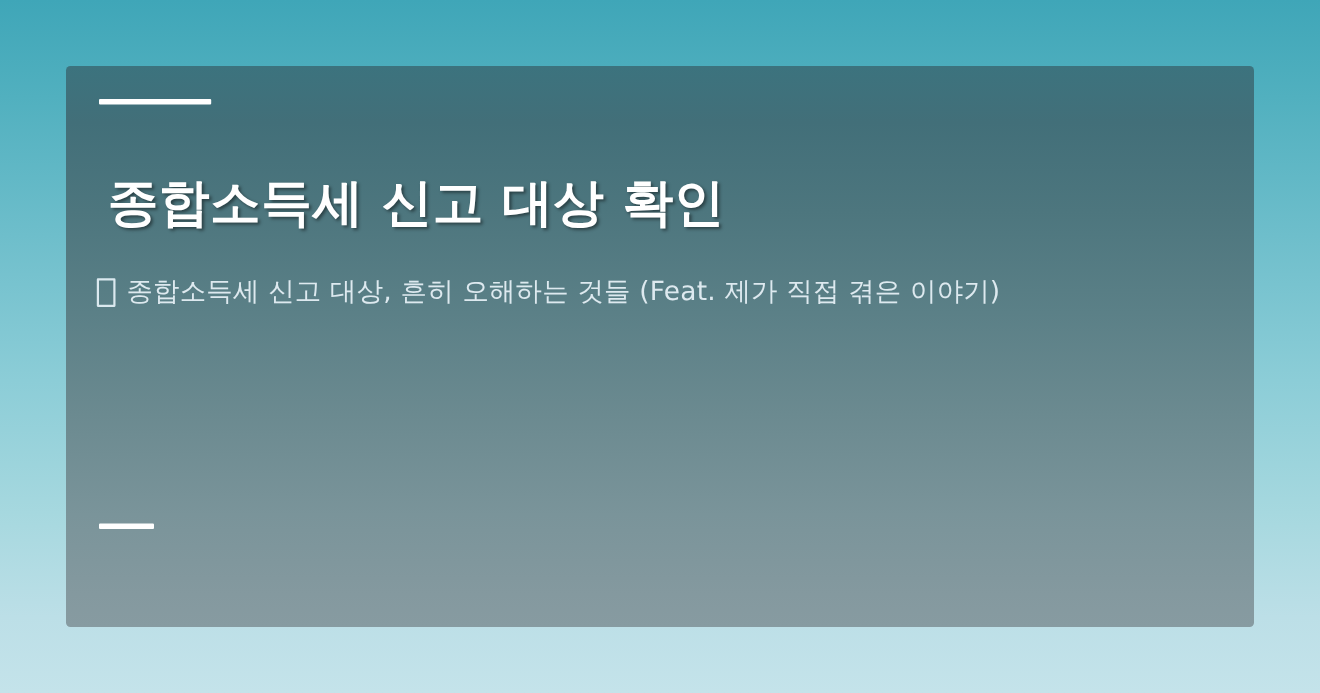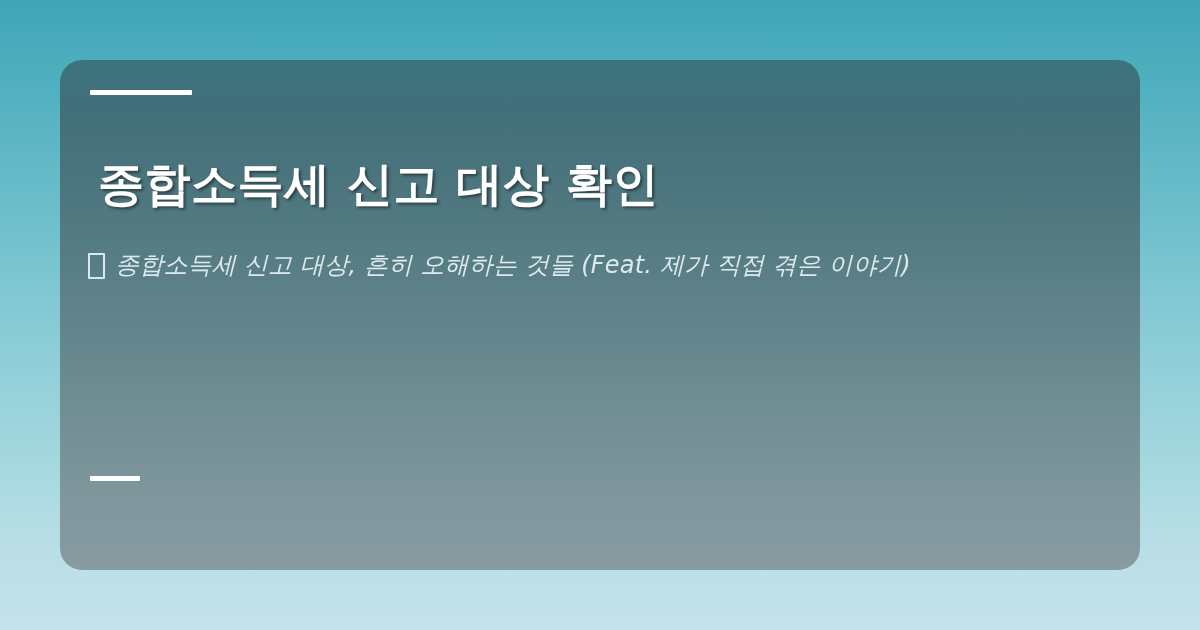--- a/index.html
+++ b/index.html
@@ -29,21 +29,21 @@
     );
     overflow: hidden;
   }
 
   .card {
     position: absolute;
     left: 60px;
     top: 60px;
     width: 1080px;
     height: 510px;
-    border-radius: 22px;
+    border-radius: 4px;
     background: linear-gradient(
       180deg,
       #3c737e 0%,
       #426f79 10%,
       #4d767e 26%,
       #5b8087 44%,
       #6b8a90 62%,
       #7a949a 80%,
       #84999f 94%,
       #879ba1 100%
@@ -87,21 +87,20 @@
   }
 
   .subtitle-row {
     position: absolute;
     left: 28px;
     top: 190px;
     display: flex;
     align-items: center;
     gap: 10px;
     white-space: nowrap;
-    font-style: italic;
   }
 
   .subtitle-emoji {
     display: inline-block;
     width: 17px;
     height: 26px;
     border: 2px solid #dbe9ef;
     box-sizing: border-box;
     border-radius: 1px;
   }

